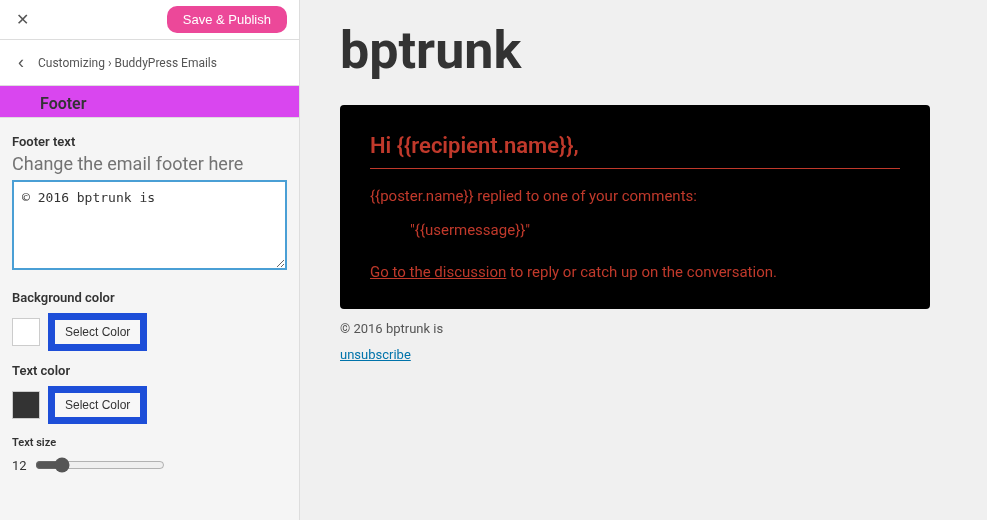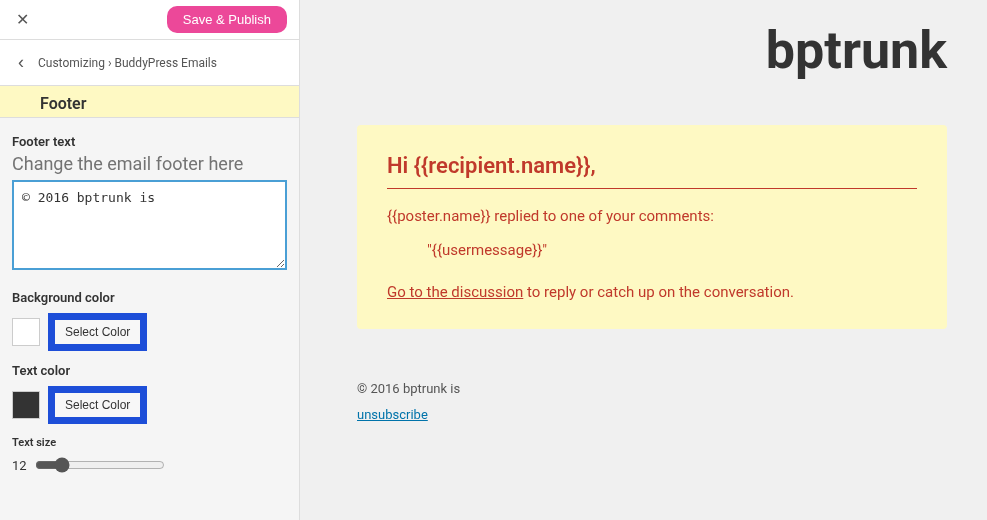--- a/index.html
+++ b/index.html
@@ -175,40 +175,38 @@
       width: 130px;
       accent-color: #555;
     }
 
     
     .right-panel {
       flex: 1;
       background: #f0f0f0;
       display: flex;
       flex-direction: column;
-      align-items: flex-end;
+      align-items: flex-start;
       overflow-y: auto;
       padding: 20px 40px;
-      gap: 20px;
     }
 
     .site-title {
       font-size: 52px;
       font-weight: 700;
       color: #333;
       margin-bottom: 24px;
     }
 
     .email-card {
-      background: #fef9c3;
+      background: #000000;
       border-radius: 4px;
       width: 100%;
       max-width: 590px;
       padding: 28px 30px;
-      margin-bottom: 20px;
     }
 
     .email-greeting {
       font-size: 22px;
       font-weight: 600;
       color: #c0392b;
       border-bottom: 1px solid #c0392b;
       padding-bottom: 10px;
       margin-bottom: 18px;
     }
@@ -261,21 +259,21 @@
 
   <div class="top-bar">
     <button class="close-btn">✕</button>
     <button class="save-publish-btn">Save &amp; Publish</button>
   </div>
 
   <div class="nav-bar">
     <button class="back-btn">‹</button>
     <span class="breadcrumb">Customizing › BuddyPress Emails</span>
   </div>
-  <div style="padding: 8px 12px 0 12px; background:#fef9c3; border-bottom:1px solid #ddd;">
+  <div style="padding: 8px 12px 0 12px; background:#d946ef; border-bottom:1px solid #ddd;">
     <div class="nav-title">Footer</div>
   </div>
 
   <div class="panel-content">
 
     <div class="field-section">
       <div class="field-label">Footer text</div>
       <div class="field-hint">Change the email footer here</div>
       <textarea class="footer-textarea" style="">© 2016 bptrunk is</textarea>
     </div>

